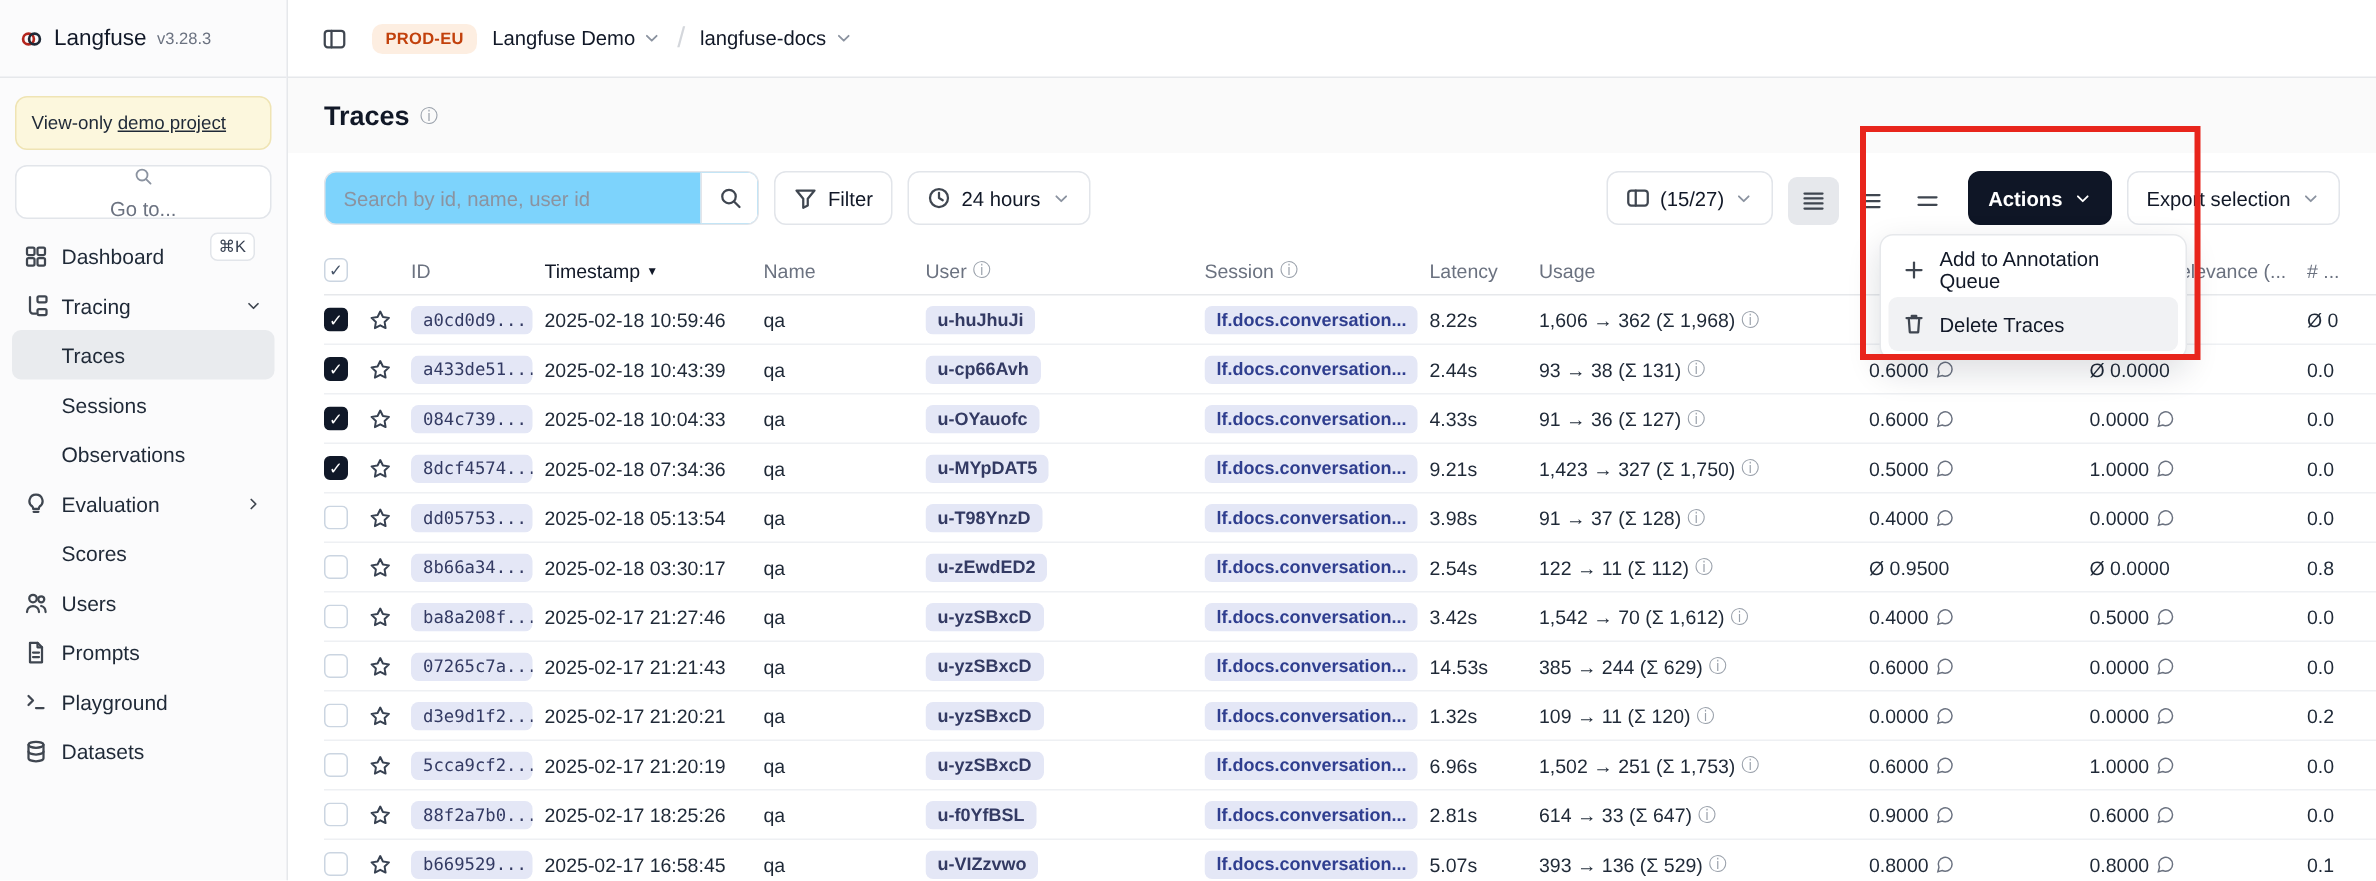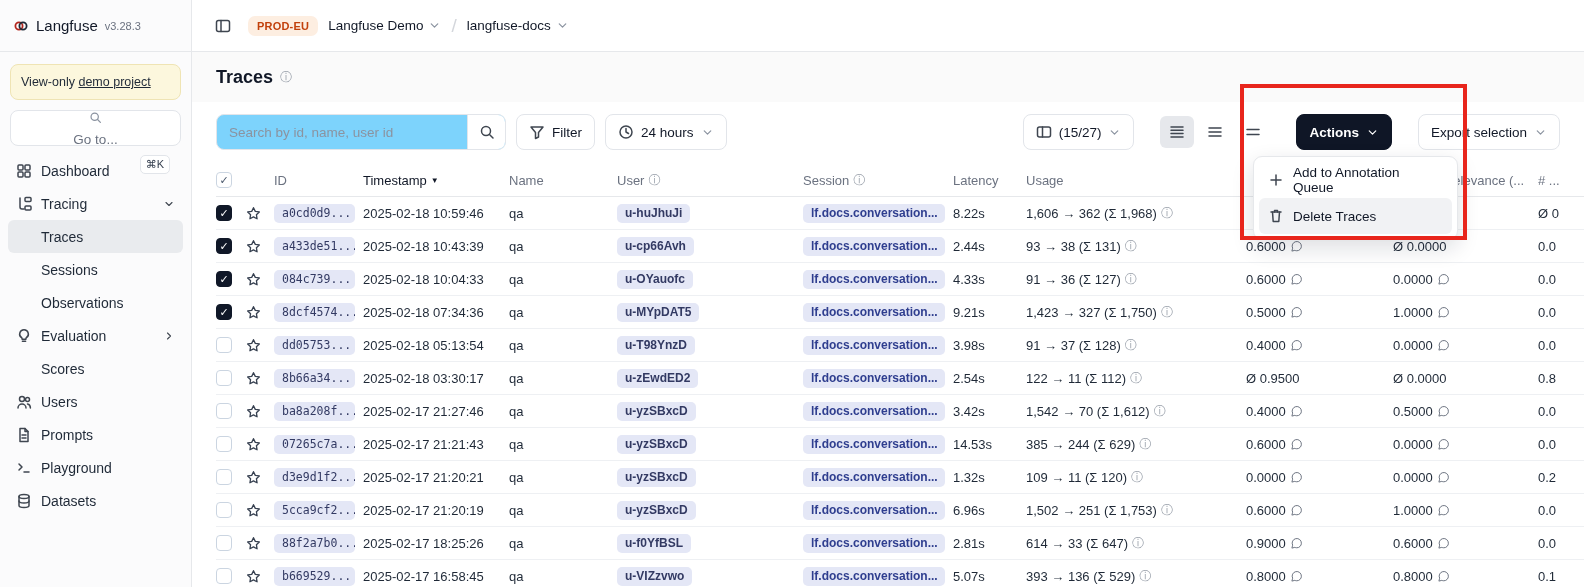--- a/index.html
+++ b/index.html
@@ -42,21 +42,21 @@
   .info-i { color:#9aa1ab; font-size:12px; }
 
   .toolbar { display:flex; align-items:center; gap:10px; padding:12px 24px 0 24px; background:#fff; }
   .search-wrap { display:flex; border:1px solid #e2e5ea; border-radius:8px; overflow:hidden; height:36px; background:#7dd3fc; }
   .search-wrap input { border:none; outline:none; width:250px; padding:0 12px; font-size:13.5px; color:#111; font-family:inherit; background:transparent; }
   .search-wrap input::placeholder { color:#8b93a0; }
   .search-btn { width:38px; border-left:1px solid #e2e5ea; display:flex; align-items:center; justify-content:center; cursor:pointer; background:#fff; }
   .btn { height:36px; display:flex; align-items:center; gap:7px; border:1px solid #e2e5ea; background:#fff; border-radius:8px; padding:0 12px; font-size:13.5px; color:#111827; cursor:pointer; font-family:inherit; white-space:nowrap; }
   .btn-dark { background:#0f1626; border-color:#0f1626; color:#fff; font-weight:600; }
   .btn-dark svg.icon { stroke:#fff; }
-  .right-cluster { margin-left:auto; display:flex; align-items:center; gap:26px; }
+  .right-cluster { margin-left:auto; display:flex; align-items:flex-end; gap:10px; }
   .density { display:flex; gap:4px; }
   .icon-btn { width:34px; height:32px; border-radius:6px; display:flex; align-items:center; justify-content:center; cursor:pointer; }
   .icon-btn.active { background:#e6e8ec; }
 
   
   .table { margin:14px 0 0 24px; }
   .thead, .tr { display:grid; grid-template-columns:30px 28px 89px 146px 108px 186px 150px 73px 220px 147px 145px 1fr; align-items:center; }
   .thead { height:33px; border-bottom:1px solid #e6e8eb; color:#6b7280; font-size:13px; }
   .th { padding-right:8px; white-space:nowrap; overflow:hidden; display:flex; align-items:center; gap:4px; }
   .th.sorted { color:#111827; font-weight:500; }

